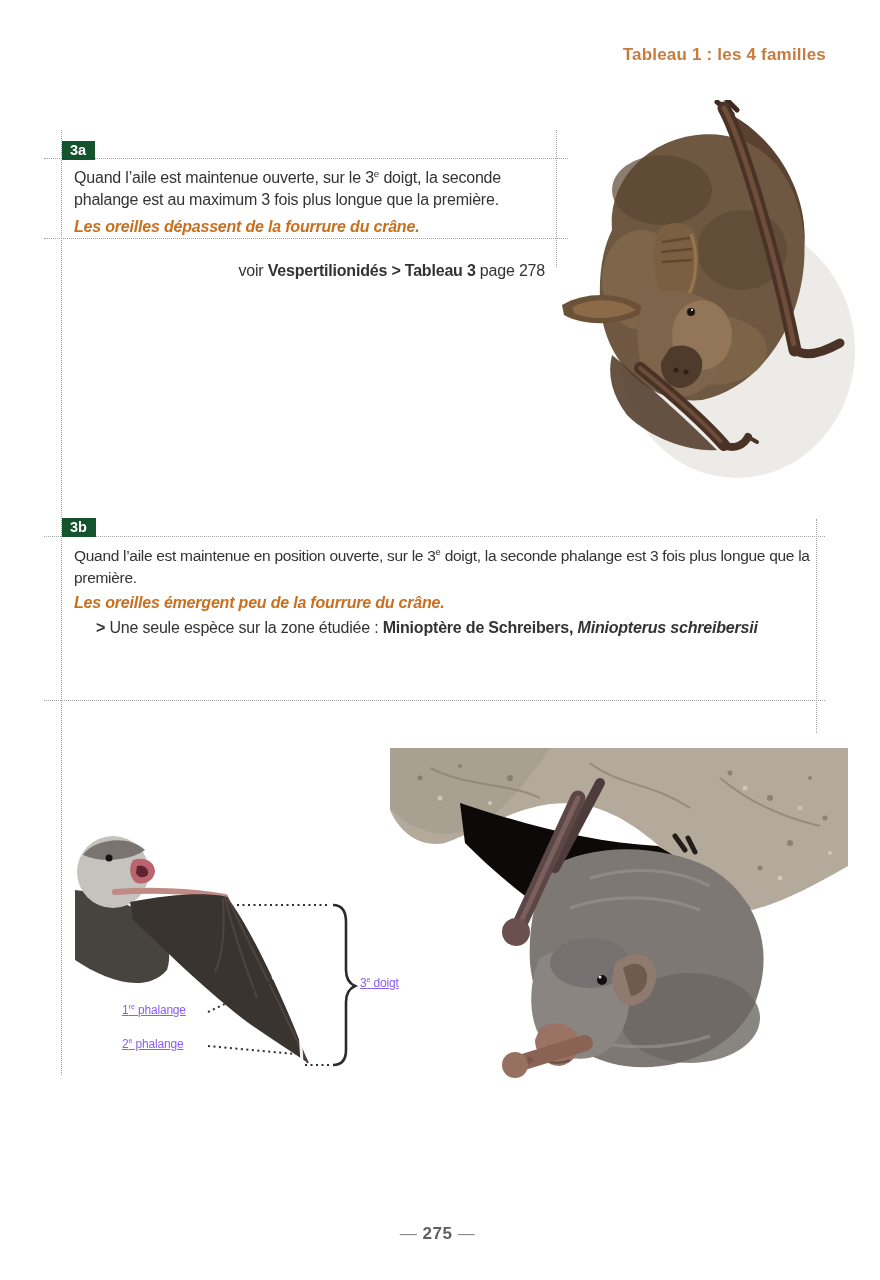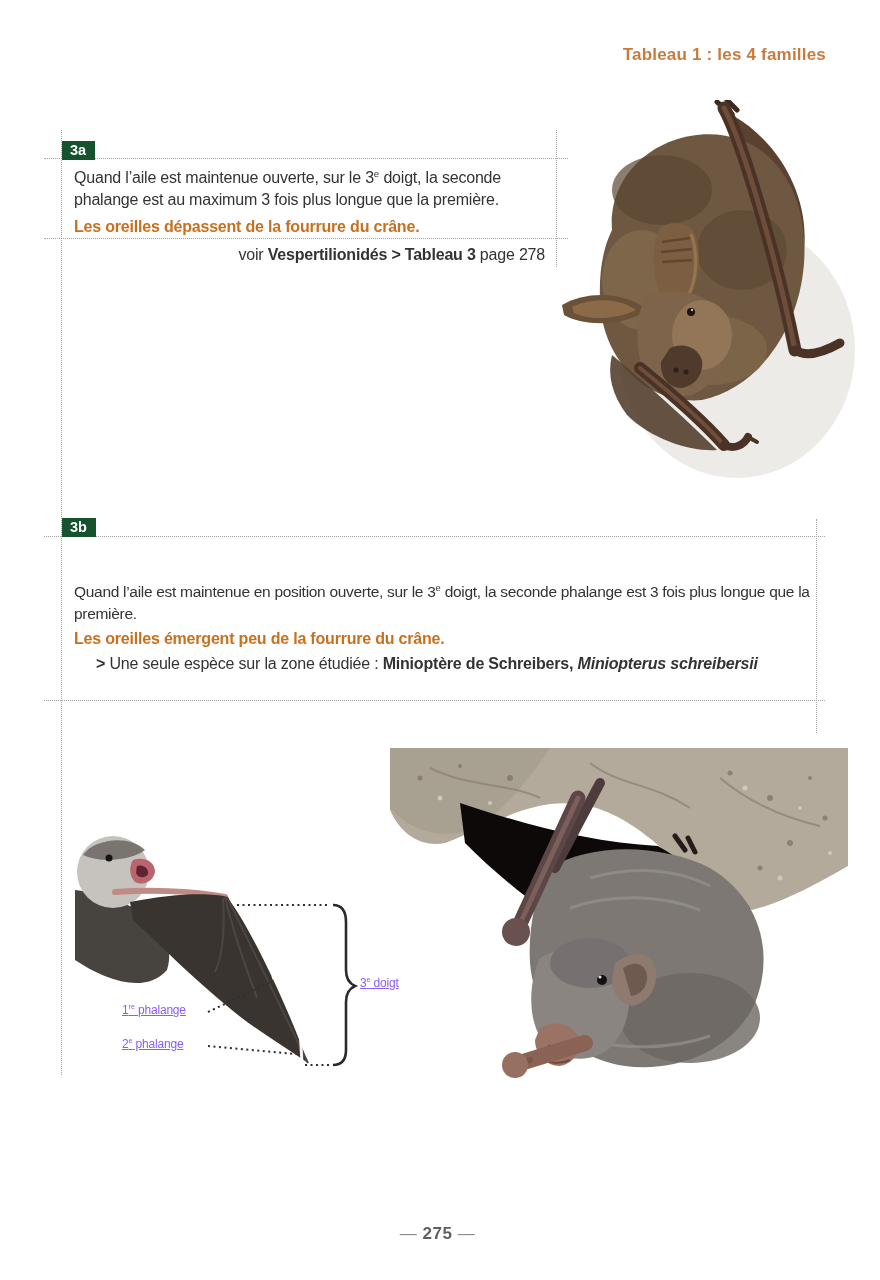--- a/index.html
+++ b/index.html
@@ -5,22 +5,22 @@
   html,body{margin:0;padding:0;background:#ffffff;}
   #page{position:relative;width:880px;height:1280px;background:#ffffff;overflow:hidden;
         font-family:"Liberation Sans","DejaVu Sans",sans-serif;color:#333333;padding-left:8px;}
   .header{position:absolute;top:45px;left:0;right:62px;text-align:right;
           color:#c77c3e;font-size:17px;font-weight:700;letter-spacing:.2px;}
   .dotline-h{position:absolute;height:0;border-top:1px dotted #a3a3a3;}
   .dotline-v{position:absolute;width:0;border-left:1px dotted #a3a3a3;}
   .keylabel{position:absolute;background:#14532d;color:#ffffff;font-weight:700;
             font-size:14.5px;line-height:18px;padding:0 9px 1px 8px;}
   .crit{font-size:16px;line-height:21.5px;color:#333;letter-spacing:-.2px;margin:0;}
-  .crit-b{font-size:15.5px;letter-spacing:-.3px;margin-top:36px;}
-  .accent{color:#c8701f;font-weight:700;}
+  .crit-b{font-size:15.5px;letter-spacing:-.3px;}
+  .accent{color:#c8701f;font-weight:700;font-style:italic;}
   .block{position:absolute;}
   .ref{position:absolute;font-size:16px;color:#333;text-align:right;letter-spacing:-.2px;}
   .species{margin-left:22px;}
   .seg-bold{font-weight:700;}
   .seg-bolditalic{font-weight:700;font-style:italic;}
   .seg-dash{color:#8a8a8a;font-weight:400;}
   sup{font-size:.6em;line-height:0;vertical-align:super;letter-spacing:0;}
   .figlabel{position:absolute;font-size:12px;color:#8b5cf6;letter-spacing:-.2px;text-decoration:underline;}
   .photo{position:absolute;}
   .footer{position:absolute;top:1224px;left:0;right:13px;text-align:center;
@@ -82,21 +82,21 @@
   <div class="dotline-h" style="left:44px;top:158px;width:524px"></div>
   <div class="dotline-v" style="left:556px;top:130px;height:137px"></div>
   <div class="keylabel" style="left:62px;top:141px">3a</div>
 
   <div class="block" style="left:74px;top:167px;width:478px">
     <p class="crit"><span>Quand l’aile est maintenue ouverte, sur le 3</span><sup>e</sup><span> doigt, la seconde phalange est au maximum 3 fois plus longue que la première.</span></p>
     <p class="crit accent mt6"><span>Les oreilles dépassent de la fourrure du crâne.</span></p>
   </div>
 
   <div class="dotline-h" style="left:44px;top:238px;width:524px"></div>
-  <div class="ref" style="left:74px;top:246px;width:471px"><span>voir </span><span class="seg-bold">Vespertilionidés &gt; Tableau 3</span><span> page 278</span></div>
+  <div class="ref" style="left:74px;top:262px;width:471px"><span>voir </span><span class="seg-bold">Vespertilionidés &gt; Tableau 3</span><span> page 278</span></div>
 
   <div class="dotline-h" style="left:44px;top:536px;width:781px"></div>
   <div class="dotline-v" style="left:816px;top:519px;height:214px"></div>
   <div class="keylabel" style="left:62px;top:518px">3b</div>
 
   <div class="block" style="left:74px;top:545px;width:752px">
     <p class="crit crit-b"><span>Quand l’aile est maintenue en position ouverte, sur le 3</span><sup>e</sup><span> doigt, la seconde phalange est 3 fois plus longue que la première.</span></p>
     <p class="crit accent mt4"><span>Les oreilles émergent peu de la fourrure du crâne.</span></p>
     <p class="crit species mt3"><span class="seg-bold">&gt; </span><span>Une seule espèce sur la zone étudiée : </span><span class="seg-bold">Minioptère de Schreibers, </span><span class="seg-bolditalic">Miniopterus schreibersii</span></p>
   </div>

